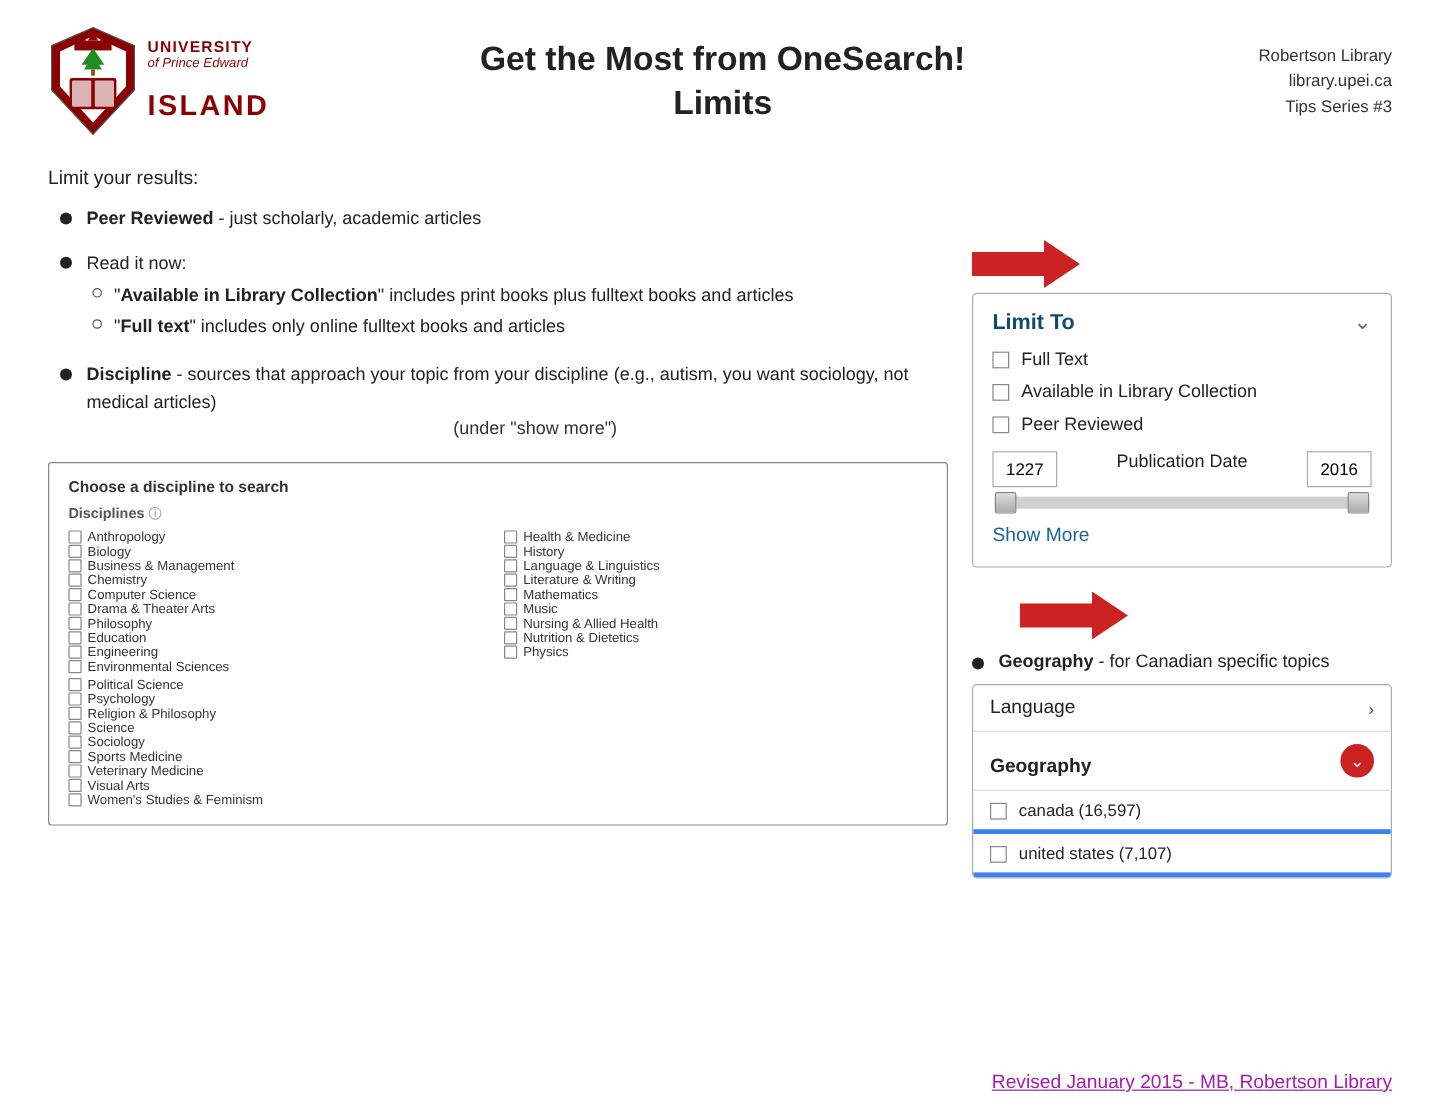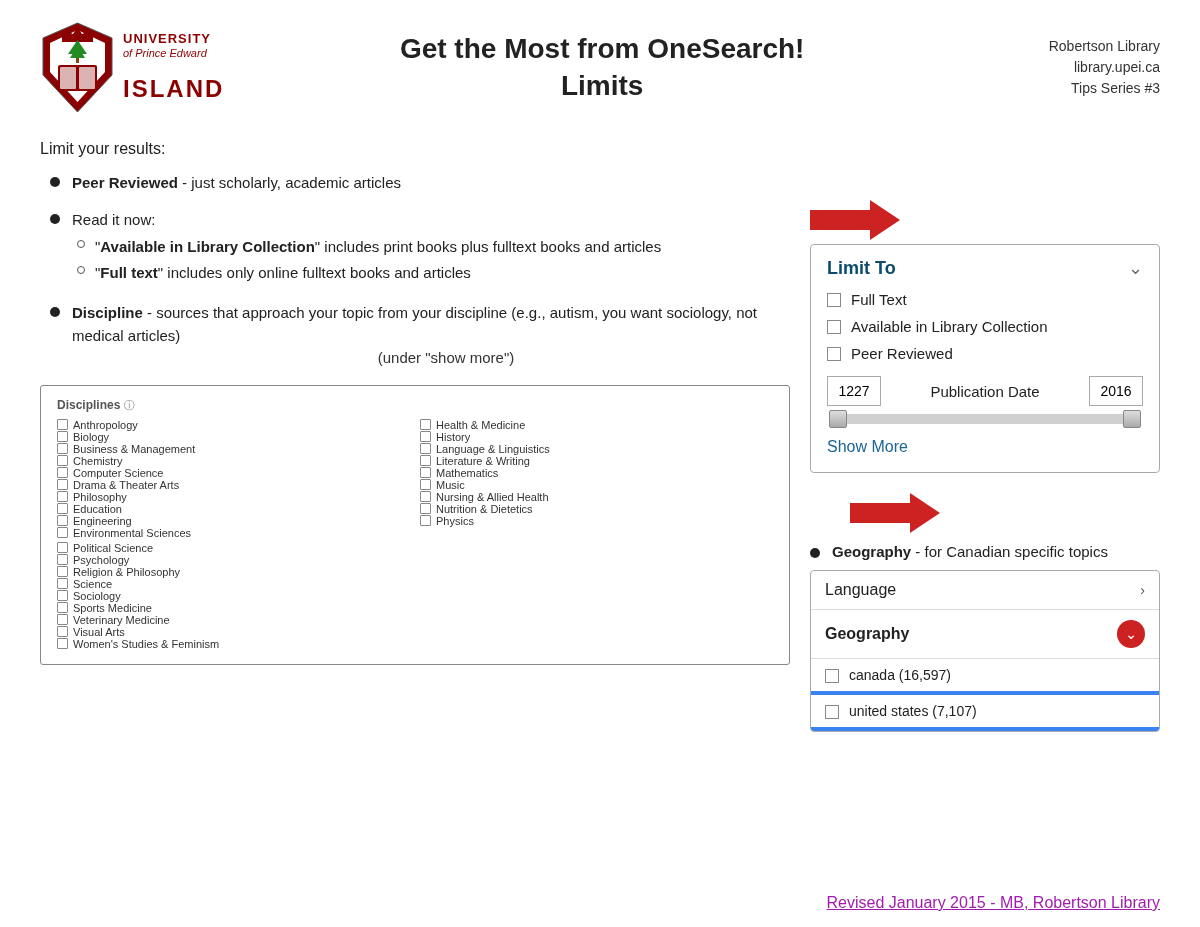--- a/index.html
+++ b/index.html
@@ -169,21 +169,21 @@
     .checkbox-box {
       width: 14px;
       height: 14px;
       border: 1.5px solid #888;
       background: #fff;
       flex-shrink: 0;
     }
 
     .pub-date-row {
       display: flex;
-      align-items: center;
+      align-items: flex-start;
       gap: 8px;
       margin: 14px 0 8px 0;
     }
     .pub-date-input {
       border: 1.5px solid #aaa;
       background: #fff;
       width: 54px;
       height: 30px;
       font-size: 14px;
       text-align: center;
@@ -285,21 +285,21 @@
     }
     .geo-panel {
       border: 1.5px solid #aaa;
       border-radius: 4px;
       background: #fff;
       overflow: hidden;
     }
     .geo-panel-row {
       display: flex;
       justify-content: space-between;
-      align-items: center;
+      align-items: flex-end;
       padding: 10px 14px;
       font-size: 16px;
       border-bottom: 1px solid #ddd;
     }
     .geo-panel-row.geography-row {
       background: #fff;
     }
     .red-circle-chevron {
       width: 28px;
       height: 28px;
@@ -433,20 +433,21 @@
         <li>
           <div class="bullet-dot"></div>
           <div class="bullet-content">
             <strong>Discipline</strong><span> - sources that approach your topic from your discipline (e.g., autism, you want sociology, not medical articles)</span>
             <div class="centered-note">(under "show more")</div>
           </div>
         </li>
       </ul>
 
       <div class="discipline-box">
+        <div class="discipline-box-title">Choose a discipline to search</div>
         <div class="disciplines-header">
           Disciplines <span style="font-size:11px; color:#888; font-weight:normal;">ⓘ</span>
         </div>
         <div class="disciplines-grid">
 
           <div>
             <div class="discipline-item">
                 <div class="disc-checkbox"></div>
                 <span>Anthropology</span>
               </div>

